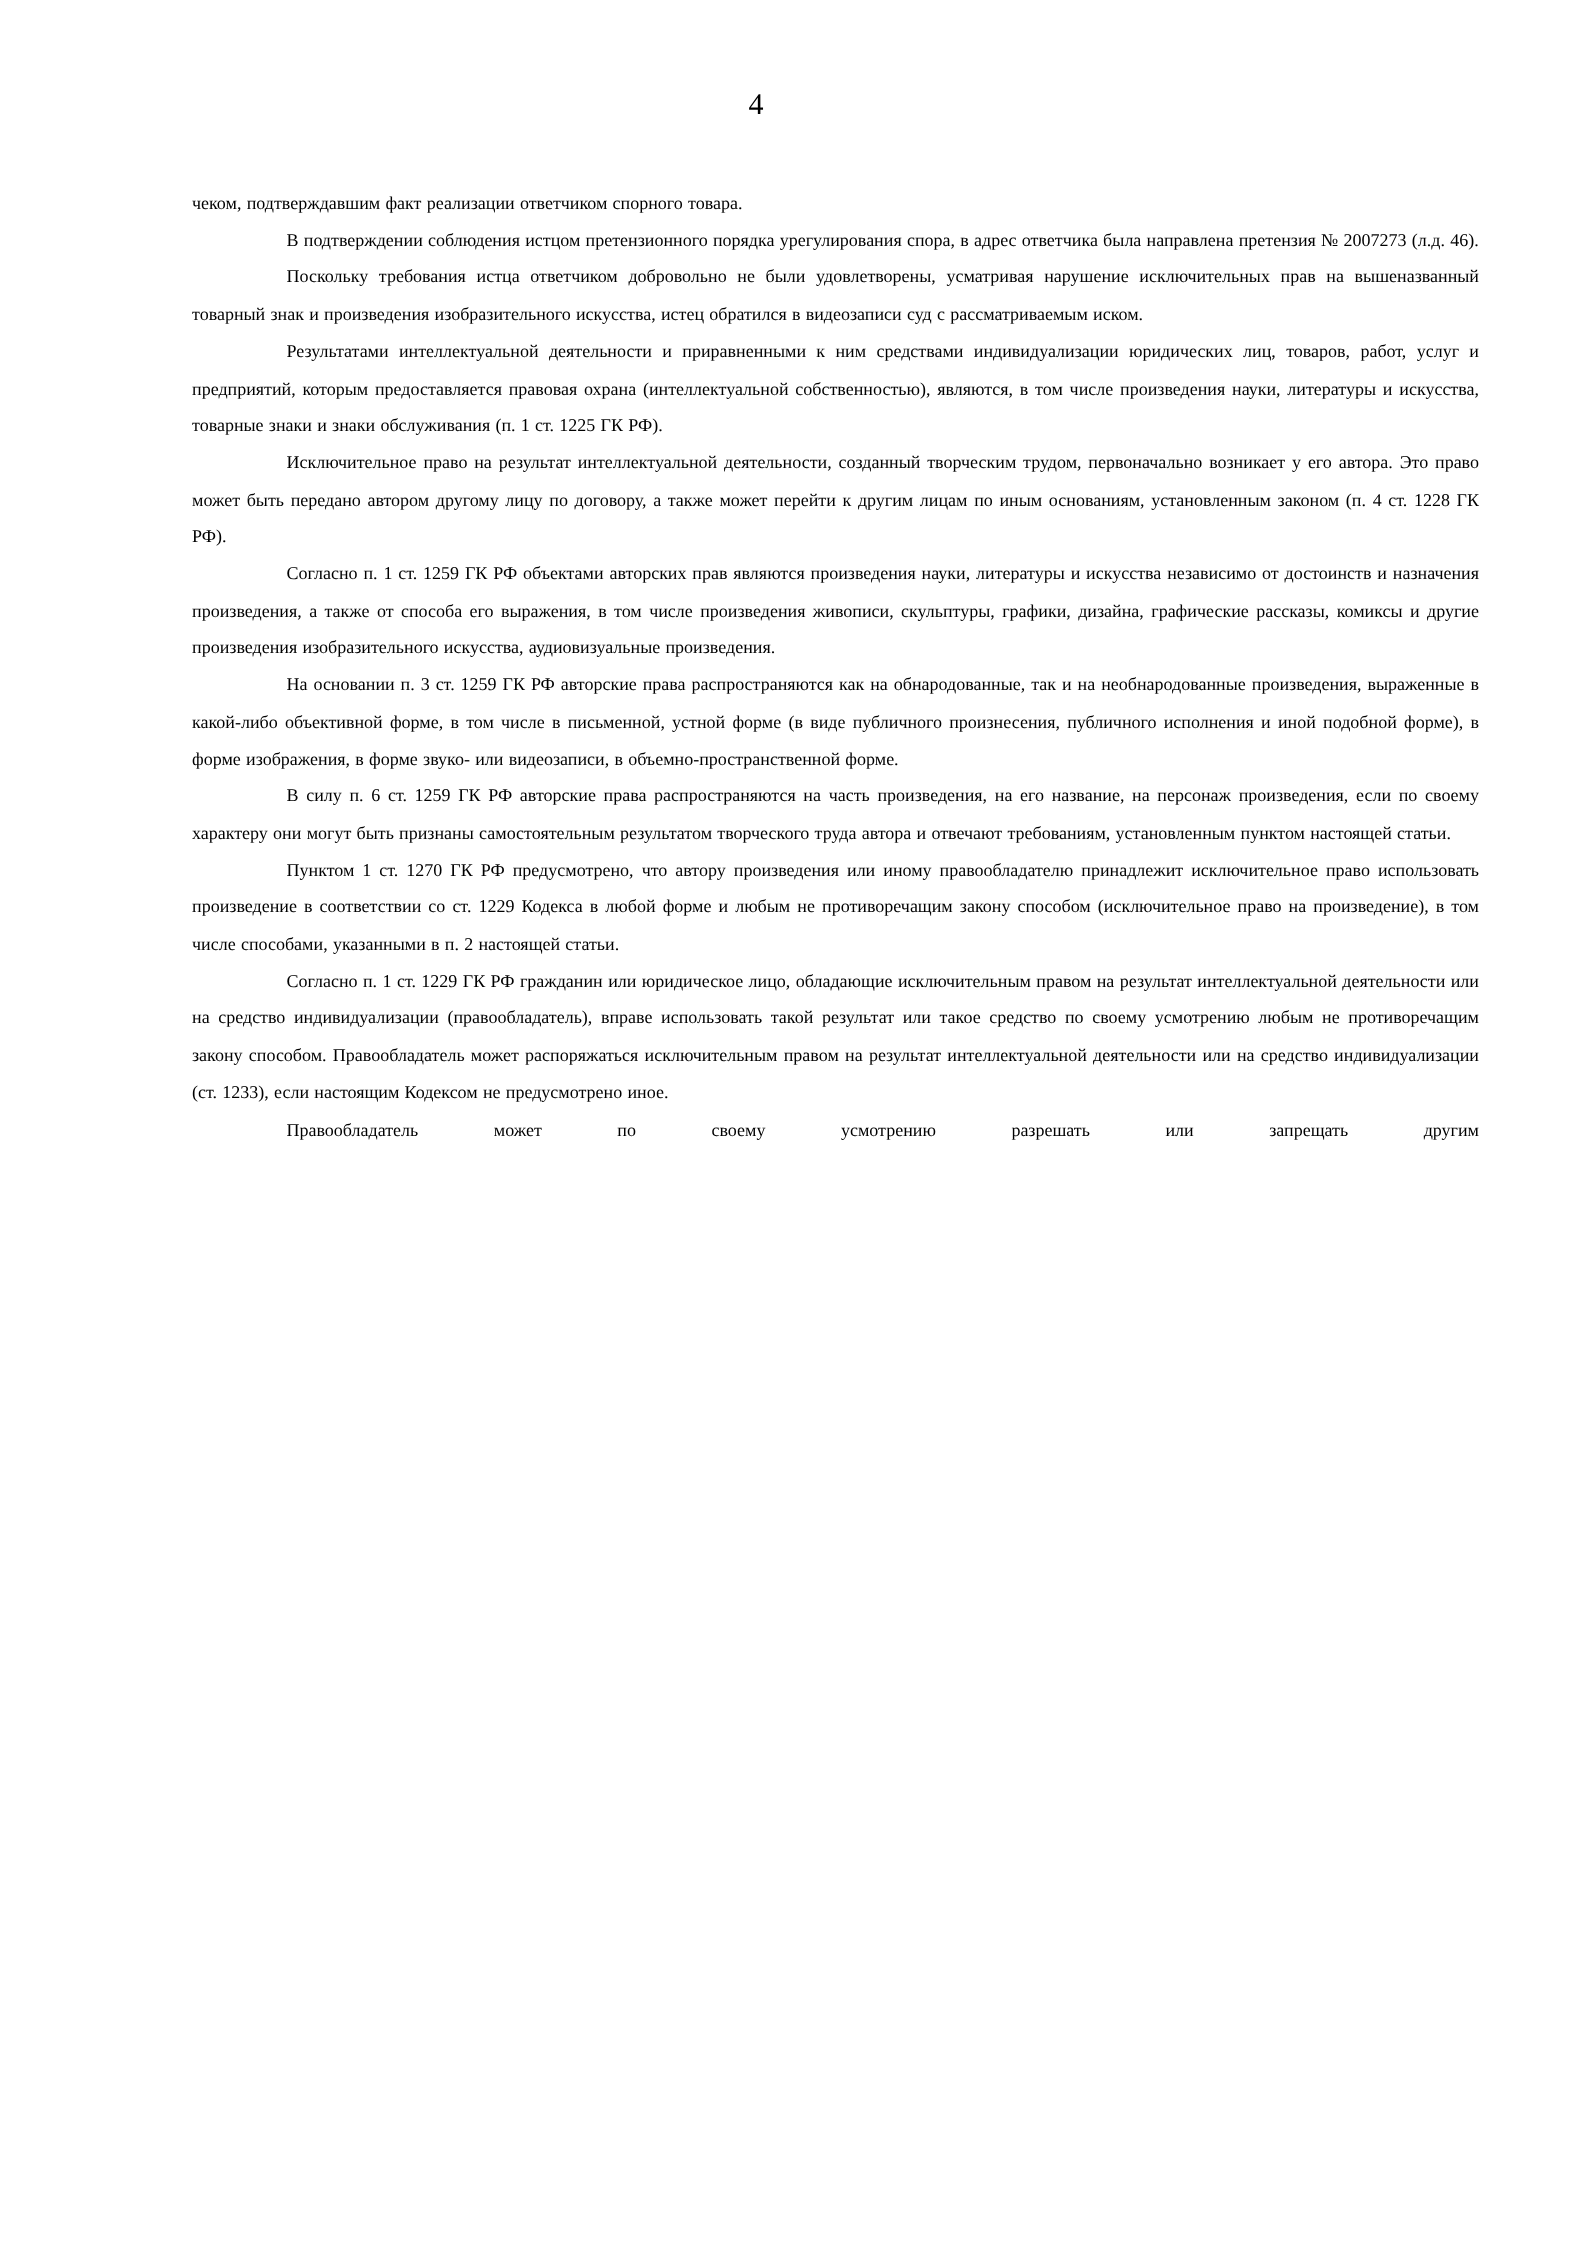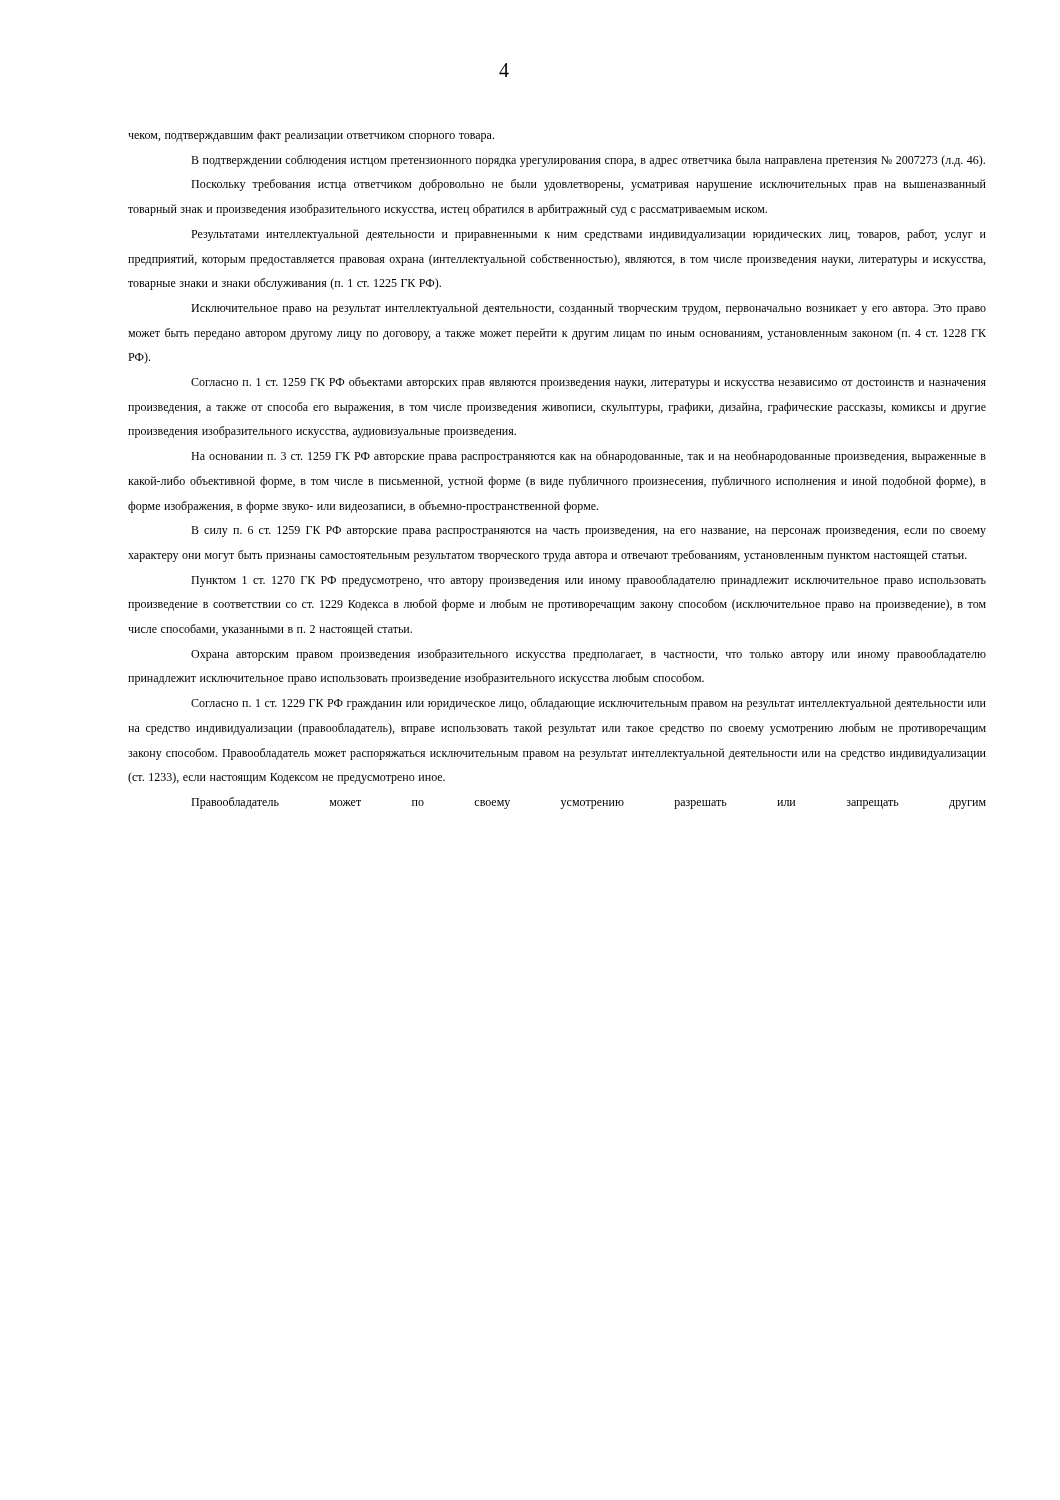--- a/index.html
+++ b/index.html
@@ -50,24 +50,23 @@
 </style>
 </head>
 <body>
 
 <div class="page">
   <div class="page-number">4</div>
 
   <div class="content">
     <p class="para no-indent">чеком, подтверждавшим факт реализации ответчиком спорного товара.</p>
     <p class="para">В подтверждении соблюдения истцом претензионного порядка урегулирования спора, в адрес ответчика была направлена претензия № 2007273 (л.д. 46).</p>
-    <p class="para">Поскольку требования истца ответчиком добровольно не были удовлетворены, усматривая нарушение исключительных прав на вышеназванный товарный знак и произведения изобразительного искусства, истец обратился в арбитражный суд с рассматриваемым иском.</p>
+    <p class="para">Поскольку требования истца ответчиком добровольно не были удовлетворены, усматривая нарушение исключительных прав на вышеназванный товарный знак и произведения изобразительного искусства, истец обратился в видеозаписи суд с рассматриваемым иском.</p>
     <p class="para">Результатами интеллектуальной деятельности и приравненными к ним средствами индивидуализации юридических лиц, товаров, работ, услуг и предприятий, которым предоставляется правовая охрана (интеллектуальной собственностью), являются, в том числе произведения науки, литературы и искусства, товарные знаки и знаки обслуживания (п. 1 ст. 1225 ГК РФ).</p>
     <p class="para">Исключительное право на результат интеллектуальной деятельности, созданный творческим трудом, первоначально возникает у его автора. Это право может быть передано автором другому лицу по договору, а также может перейти к другим лицам по иным основаниям, установленным законом (п. 4 ст. 1228 ГК РФ).</p>
     <p class="para">Согласно п. 1 ст. 1259 ГК РФ объектами авторских прав являются произведения науки, литературы и искусства независимо от достоинств и назначения произведения, а также от способа его выражения, в том числе произведения живописи, скульптуры, графики, дизайна, графические рассказы, комиксы и другие произведения изобразительного искусства, аудиовизуальные произведения.</p>
     <p class="para">На основании п. 3 ст. 1259 ГК РФ авторские права распространяются как на обнародованные, так и на необнародованные произведения, выраженные в какой-либо объективной форме, в том числе в письменной, устной форме (в виде публичного произнесения, публичного исполнения и иной подобной форме), в форме изображения, в форме звуко- или видеозаписи, в объемно-пространственной форме.</p>
     <p class="para">В силу п. 6 ст. 1259 ГК РФ авторские права распространяются на часть произведения, на его название, на персонаж произведения, если по своему характеру они могут быть признаны самостоятельным результатом творческого труда автора и отвечают требованиям, установленным пунктом настоящей статьи.</p>
     <p class="para">Пунктом 1 ст. 1270 ГК РФ предусмотрено, что автору произведения или иному правообладателю принадлежит исключительное право использовать произведение в соответствии со ст. 1229 Кодекса в любой форме и любым не противоречащим закону способом (исключительное право на произведение), в том числе способами, указанными в п. 2 настоящей статьи.</p>
-    <p class="para">Охрана авторским правом произведения изобразительного искусства предполагает, в частности, что только автору или иному правообладателю принадлежит исключительное право использовать произведение изобразительного искусства любым способом.</p>
     <p class="para">Согласно п. 1 ст. 1229 ГК РФ гражданин или юридическое лицо, обладающие исключительным правом на результат интеллектуальной деятельности или на средство индивидуализации (правообладатель), вправе использовать такой результат или такое средство по своему усмотрению любым не противоречащим закону способом. Правообладатель может распоряжаться исключительным правом на результат интеллектуальной деятельности или на средство индивидуализации (ст. 1233), если настоящим Кодексом не предусмотрено иное.</p>
     <p class="para justify-last">Правообладатель может по своему усмотрению разрешать или запрещать другим</p>
   </div>
 </div>
 
 </body></html>

